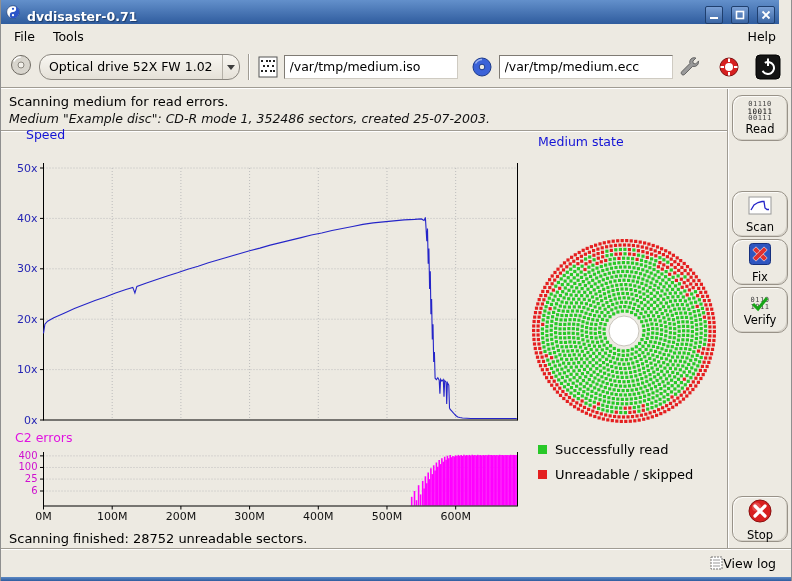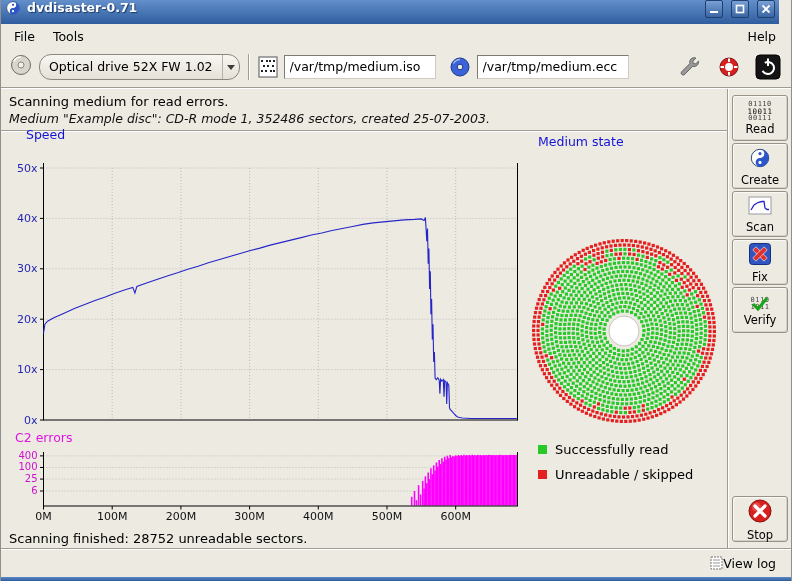--- a/index.html
+++ b/index.html
@@ -3,21 +3,21 @@
 <meta charset="utf-8">
 <style>
   *{box-sizing:border-box;margin:0;padding:0}
   html,body{width:792px;height:581px;overflow:hidden;background:#d8d4cc;
     font-family:"DejaVu Sans",sans-serif}
   .window{position:relative;width:792px;height:581px;background:#edeae2;
     border-left:1px solid #8f8f8f;border-right:1px solid #8f8f8f;overflow:hidden}
 
   
   .titlebar{position:absolute;top:0;left:0;right:12px;height:24px;
-    background:linear-gradient(#6390cb,#2f5c9e);display:flex;align-items:flex-start;
+    background:linear-gradient(#6390cb,#2f5c9e);display:flex;align-items:flex-end;
     padding:0 4px;gap:6px}
   .title-text{color:#fff;font-weight:bold;font-size:12.5px;flex:1;
     text-shadow:1px 1px 1px #1d3a66}
   .tbtn{width:18px;height:18px;border:1px solid #1f3f6e;border-radius:2px;
     background:linear-gradient(#7aa0d6,#3a65a3);display:flex;align-items:center;
     justify-content:center;margin-left:2px}
 
   
   .menubar{position:absolute;top:24px;left:0;right:0;height:22px;display:flex;
     align-items:flex-end;font-size:12.5px;padding:0 4px}
@@ -29,21 +29,21 @@
     align-items:center;padding:0 8px}
   .vsep{height:26px;border-left:1px solid #a09c93;border-right:1px solid #fff;
     margin:0 8px}
   .combo{height:26px;margin-left:6px;border:1px solid #8b8780;border-radius:12px;
     background:linear-gradient(#f8f6f1,#e5e1d8);display:flex;align-items:center}
   .combo-text{padding:0 9px;font-size:12.5px;white-space:nowrap}
   .combo-arrow{width:17px;align-self:stretch;border-left:1px solid #b5b1a8;
     display:flex;align-items:center;justify-content:center}
   .combo-arrow::after{content:"";border:4px solid transparent;border-top:5px solid #3d3d3d;
     margin-top:5px}
-  .tb-input{height:24px;width:152px;margin-left:6px;background:#fff;
+  .tb-input{height:24px;width:174px;margin-left:6px;background:#fff;
     border:1px solid #7f7b74;border-bottom-color:#cfcbc2;border-right-color:#cfcbc2;
     font:12.5px "DejaVu Sans",sans-serif;padding:0 5px;color:#000}
   .file-icon{margin-left:13px;display:flex;align-items:center}
   .tool-btn{width:30px;height:30px;display:flex;align-items:center;justify-content:center;
     margin-left:9px}
   .push-right{margin-left:auto}
   .groove{position:absolute;left:0;right:0;top:87px;height:2px;
     border-top:1px solid #a09c93;border-bottom:1px solid #fff}
 
   
@@ -66,21 +66,21 @@
   .grid{stroke:#bcbcbc;stroke-dasharray:1 2}
   .axis{stroke:#000}
   .ylab{font:11px "DejaVu Sans",sans-serif;fill:#2626b4;text-anchor:end}
   .xlab{font:11px "DejaVu Sans",sans-serif;fill:#111;text-anchor:middle}
   .c2lab{font:10px "DejaVu Sans",sans-serif;fill:#cf10cf;text-anchor:end}
 
   
   .sidebar{position:absolute;top:89px;right:0;width:64px;height:459px;
     border-left:1px solid #a09c93;box-shadow:inset 1px 0 0 #fff}
   .side-btn{position:absolute;left:4px;width:56px;height:46px;background:#edeae2;
-    border:1px solid #989288;border-radius:3px;
+    border:1px solid #989288;border-radius:10px;
     box-shadow:inset 1px 1px 0 #fbfaf7, inset -1px -1px 0 #d5d1c8;
     display:flex;flex-direction:column;align-items:center;justify-content:center;gap:1px}
   .side-label{font-size:11.5px;color:#000;line-height:12px}
   .bin-icon{display:flex;flex-direction:column;align-items:center}
   .bin-row{font:7px "DejaVu Sans Mono",monospace;line-height:7px;color:#444;
     letter-spacing:0.5px}
   .bin-row.bold{font-weight:normal;font-size:7.5px;color:#000}
   .verify-icon{position:relative;width:26px;height:18px;display:flex;
     flex-direction:column;align-items:center;justify-content:center}
   .verify-icon svg{position:absolute;left:4px;top:1px}
@@ -1661,31 +1661,20 @@
   <div class="sidebar">
     <div class="side-btn" style="top:6px">
       <span class="bin-icon">
         <span class="bin-row">01110</span>
         <span class="bin-row bold">10011</span>
         <span class="bin-row">00111</span>
       </span>
       <span class="side-label">Read</span>
     </div>
 
-    <div class="side-btn" style="top:54px">
-      <span>
-        <svg width="22" height="22" viewBox="0 0 24 24">
-          <circle cx="12" cy="12" r="9.5" fill="#fff" stroke="#1c3a70"></circle>
-          <path d="M12,2.5 A9.5,9.5 0 0 1 12,21.5 A4.75,4.75 0 0 1 12,12 A4.75,4.75 0 0 0 12,2.5 Z" fill="#2b55c8"></path>
-          <circle cx="12" cy="7.2" r="1.7" fill="#2b55c8"></circle>
-          <circle cx="12" cy="16.8" r="1.7" fill="#fff"></circle>
-        </svg>
-      </span>
-      <span class="side-label">Create</span>
-    </div>
 
     <div class="side-btn" style="top:102px">
       <span>
         <svg width="24" height="20">
           <rect x="1" y="1" width="22" height="17" fill="#fff" stroke="#999"></rect>
           <polyline points="3,14 6,9 10,6.5 14,5.5 16,5.5 17,12 19,13.5 21,13.5" fill="none" stroke="#2525c8" stroke-width="1.3"></polyline>
         </svg>
       </span>
       <span class="side-label">Scan</span>
     </div>

